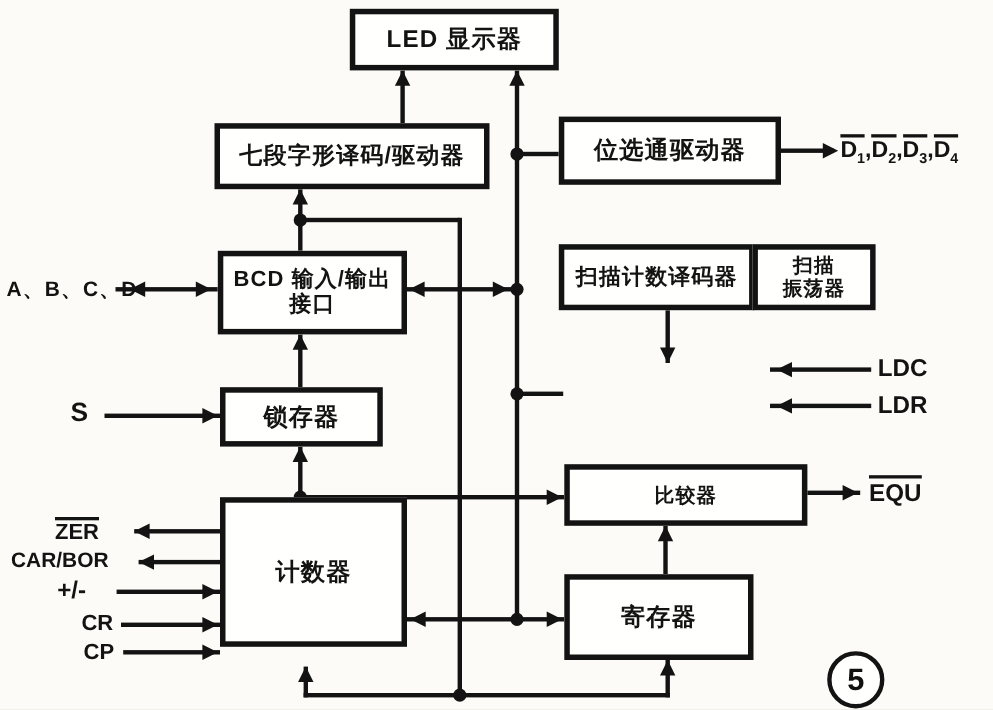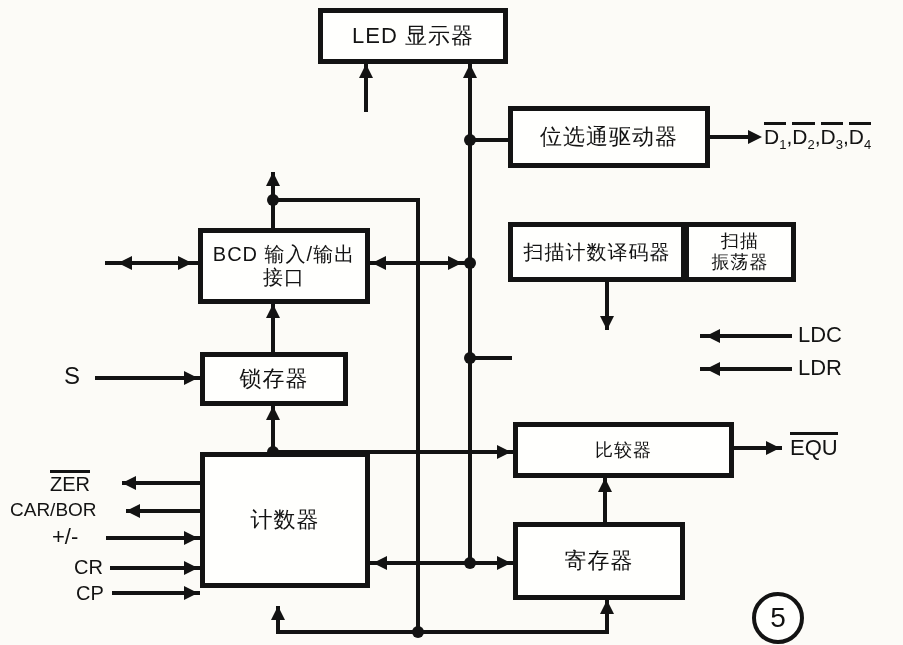--- a/index.html
+++ b/index.html
@@ -1,20 +1,20 @@
 <!DOCTYPE html>
 <html><head>
 <meta charset="utf-8">
 <style>
   html,body{margin:0;padding:0;background:#e8e6e0;}
   .canvas{
     position:relative;width:903px;height:645px;overflow:hidden;
     background:#fcfbf7;color:#111;
     font-family:"Liberation Sans","DejaVu Sans",sans-serif;
-    font-weight:normal;
+    font-weight:bold;
   }
   .box{
     position:absolute;background:#fffffd;border:5px solid #131313;
     display:flex;flex-direction:column;align-items:center;justify-content:center;
     text-align:center;line-height:1.15;letter-spacing:1px;
     box-sizing:border-box;color:#131313;
   }
   .w{position:absolute;background:#131313;}
   .ar{position:absolute;width:0;height:0;}
   .ar-up{border-left:7px solid transparent;border-right:7px solid transparent;border-bottom:14px solid #131313;}
@@ -112,20 +112,23 @@
   <div class="ar ar-right" style="left:184px;top:531px"></div>
   <div class="w" style="left:110px;top:566px;width:90px;height:4px"></div>
   <div class="ar ar-right" style="left:184px;top:561px"></div>
   <div class="w" style="left:112px;top:591px;width:88px;height:4px"></div>
   <div class="ar ar-right" style="left:184px;top:586px"></div>
 
   <div class="box" style="left:318px;top:8px;width:190px;height:56px;font-size:22px">
     <span>LED 显示器</span>
   </div>
 
+  <div class="box" style="left:195px;top:112px;width:250px;height:60px;font-size:21px">
+    <span>七段字形译码/驱动器</span>
+  </div>
 
   <div class="box" style="left:508px;top:106px;width:202px;height:62px;font-size:22px">
     <span>位选通驱动器</span>
   </div>
 
   <div class="box" style="left:198px;top:228px;width:172px;height:76px;font-size:20px">
     <span>BCD 输入/输出</span>
     <span>接口</span>
   </div>
 
@@ -148,20 +151,23 @@
   </div>
 
   <div class="box" style="left:200px;top:452px;width:170px;height:136px;font-size:22px">
     <span>计数器</span>
   </div>
 
   <div class="box" style="left:513px;top:522px;width:172px;height:78px;font-size:22px">
     <span>寄存器</span>
   </div>
 
+  <div class="lbl" style="left:6px;top:250px;font-size:19px;letter-spacing:1px">
+    <span>A、B、C、D</span>
+  </div>
 
   <div class="lbl" style="left:64px;top:362px;font-size:24px">
     <span>S</span>
   </div>
 
   <div class="lbl" style="left:50px;top:470px;font-size:20px">
     <span class="ovl">ZER</span>
   </div>
 
   <div class="lbl" style="left:10px;top:499px;font-size:19px">

